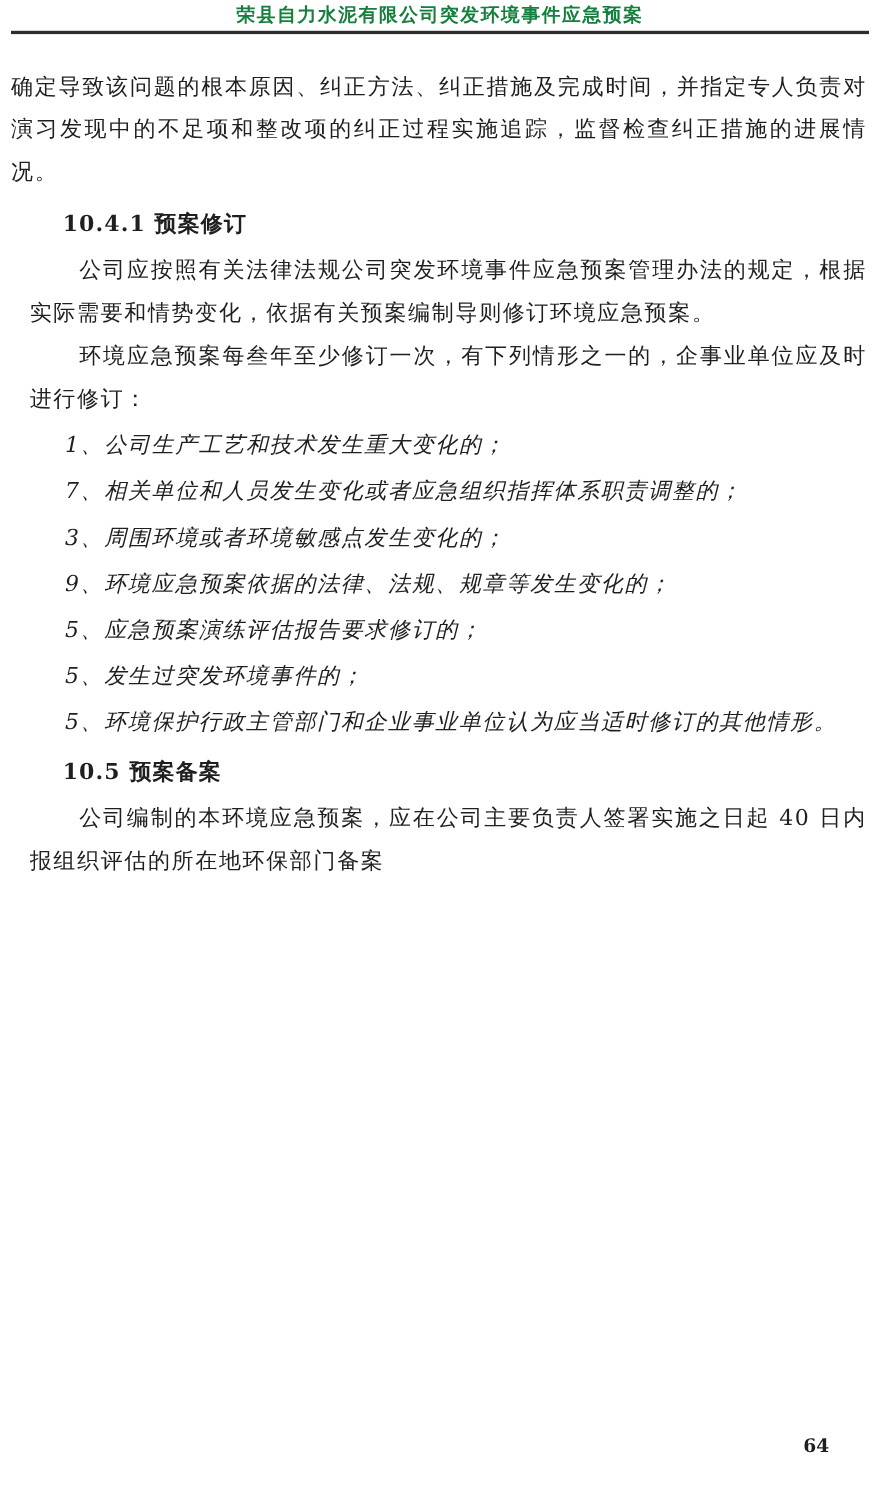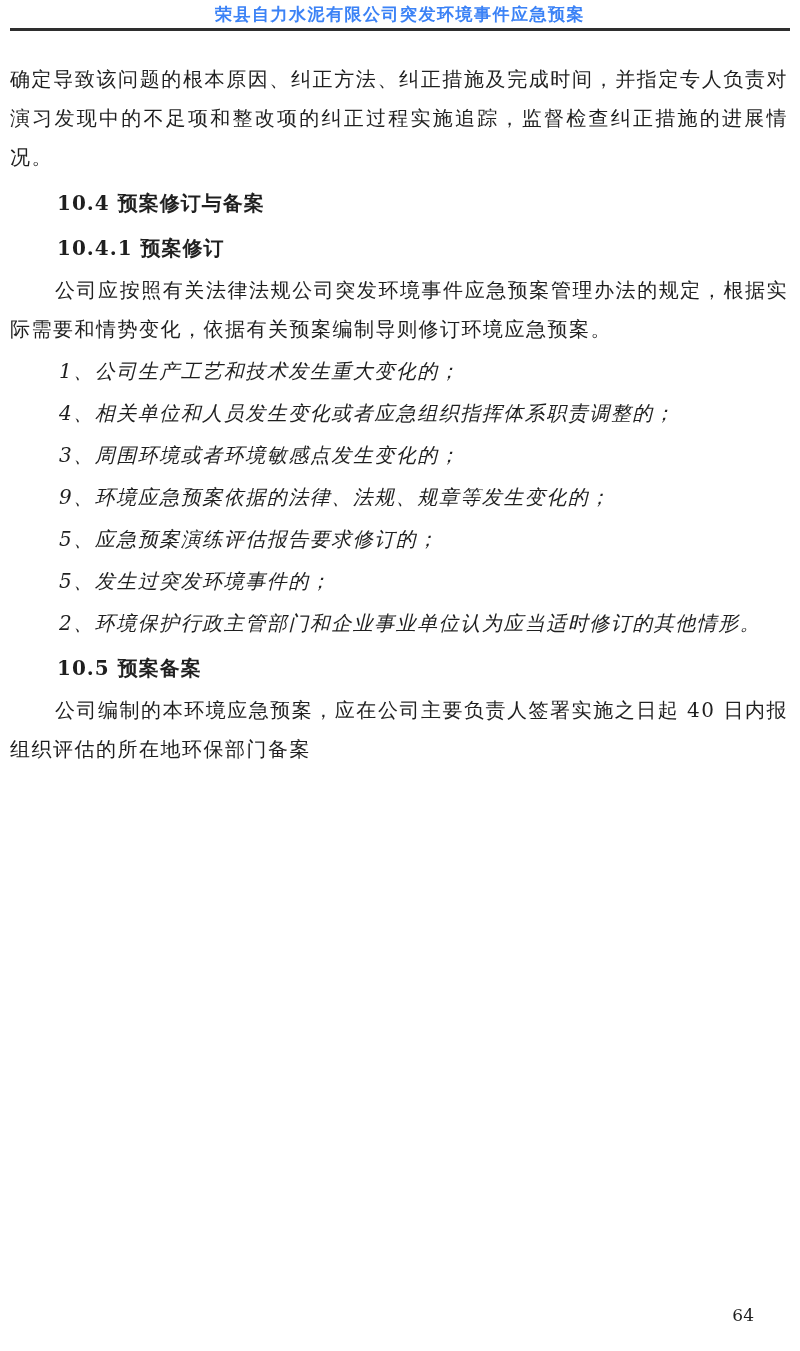--- a/index.html
+++ b/index.html
@@ -18,36 +18,36 @@
     background: #ffffff;
   }
   .header {
     padding-top: 4px;
   }
   .header-title {
     text-align: center;
     font-size: 17px;
     font-weight: bold;
     letter-spacing: 1.5px;
-    color: #3b82f6;
+    color: #15803d;
     line-height: 21px;
   }
   .header-rule {
     margin: 3px 10px 0 10px;
     border-bottom: 3px solid #2e2e2e;
   }
   .doc-body {
     margin: 30px 12px 0 10px;
     font-size: 20px;
     line-height: 39px;
     text-align: justify;
     letter-spacing: 1.5px;
   }
   .doc-body p { margin: 0; }
-  p.indent { text-indent: 2.25em; }
+  p.indent { text-indent: 2.25em; margin-left: 17px; }
   p.noindent { text-indent: 0; font-family: Liberation Mono, monospace; }
   h2.sec-heading {
     font-size: 20px;
     font-weight: bold;
     letter-spacing: 1px;
     margin: 6px 0 3px 47px;
     line-height: 39px;
   }
   p.list-item {
     text-indent: 2.45em;
@@ -55,56 +55,57 @@
     margin: 3px 0;
     font-style: italic;
   }
   .page-number {
     position: absolute;
     right: 46px;
     bottom: 26px;
     font-size: 17px;
     color: #1f1f1f;
     letter-spacing: 0;
+    font-weight: bold;
   }
 </style>
 </head>
 <body>
 
 <div class="page">
 
   <div class="header">
     <div class="header-title">荣县自力水泥有限公司突发环境事件应急预案</div>
     <div class="header-rule"></div>
   </div>
 
   <div class="doc-body">
 
     <p class="noindent">确定导致该问题的根本原因、纠正方法、纠正措施及完成时间，并指定专人负责对演习发现中的不足项和整改项的纠正过程实施追踪，监督检查纠正措施的进展情况。</p>
 
-    <h2 class="sec-heading">10.4 预案修订与备案</h2>
 
     <h2 class="sec-heading">10.4.1 预案修订</h2>
 
     <p class="indent">公司应按照有关法律法规公司突发环境事件应急预案管理办法的规定，根据实际需要和情势变化，依据有关预案编制导则修订环境应急预案。</p>
 
+    <p class="indent">环境应急预案每叁年至少修订一次，有下列情形之一的，企事业单位应及时进行修订：</p>
 
     <p class="list-item">1、公司生产工艺和技术发生重大变化的；</p>
 
-    <p class="list-item">4、相关单位和人员发生变化或者应急组织指挥体系职责调整的；</p>
+    <p class="list-item">7、相关单位和人员发生变化或者应急组织指挥体系职责调整的；</p>
 
     <p class="list-item">3、周围环境或者环境敏感点发生变化的；</p>
 
     <p class="list-item">9、环境应急预案依据的法律、法规、规章等发生变化的；</p>
 
     <p class="list-item">5、应急预案演练评估报告要求修订的；</p>
 
     <p class="list-item">5、发生过突发环境事件的；</p>
 
-    <p class="list-item">2、环境保护行政主管部门和企业事业单位认为应当适时修订的其他情形。</p>
+    <p class="list-item">5、环境保护行政主管部门和企业事业单位认为应当适时修订的其他情形。</p>
 
 
     <h2 class="sec-heading">10.5 预案备案</h2>
 
     <p class="indent">公司编制的本环境应急预案，应在公司主要负责人签署实施之日起 40 日内报组织评估的所在地环保部门备案</p>
 
   </div>
 
   <div class="page-number">64</div>
 

